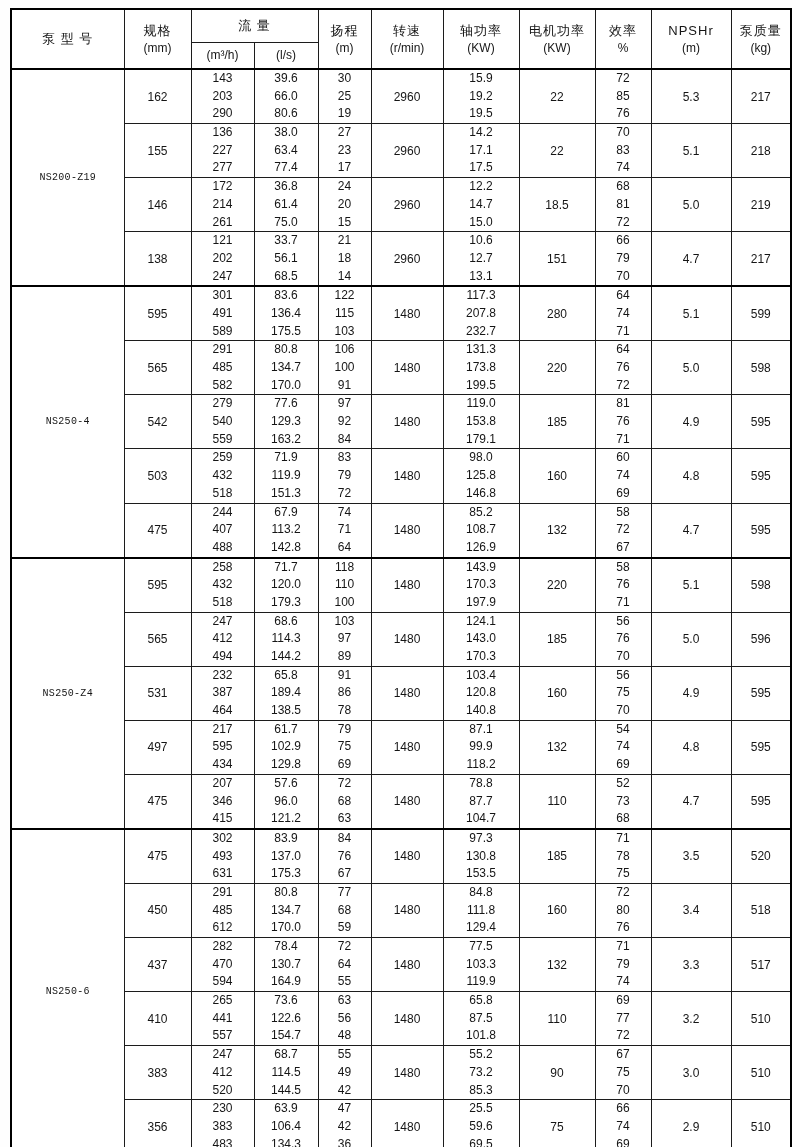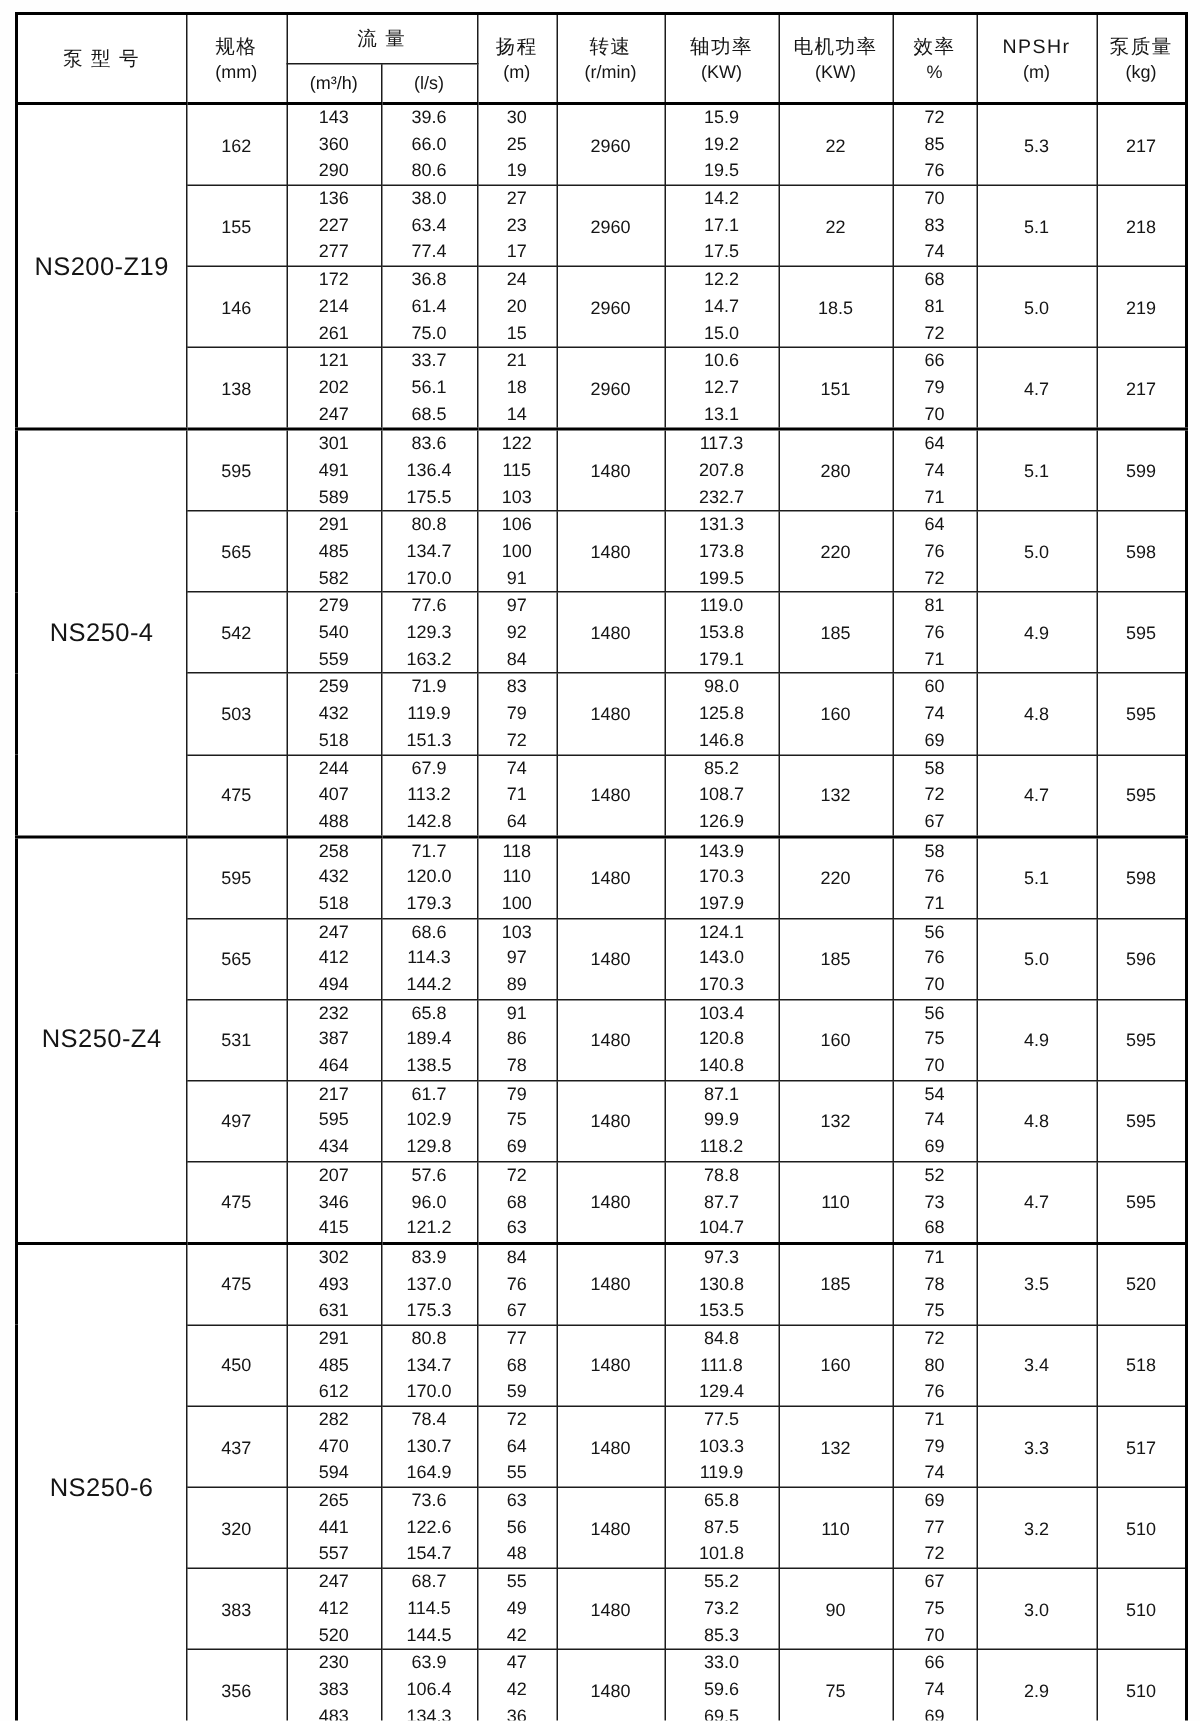--- a/index.html
+++ b/index.html
@@ -19,21 +19,21 @@
     font-weight:normal;overflow:hidden;white-space:nowrap;
   }
   thead tr.h-row1{height:33px;}
   thead tr.h-row2{height:27px;}
   .h-main{font-size:13px;line-height:18px;letter-spacing:1px;}
   .h-sub{font-size:12px;line-height:16px;letter-spacing:0;}
   tbody td{font-size:12px;}
   .vcell{line-height:17.7px;}
   .vline{height:17.7px;line-height:17.7px;font-size:12px;}
   .sval{font-size:12px;}
-  .model-cell{font-size:17px;letter-spacing:0.3px;}
+  .model-cell{font-size:10px;letter-spacing:0.3px;font-family:Liberation Mono, monospace;}
   .group-start{border-top:2px solid #000;margin-left:45px;}
   thead th{background:#fff;}
 </style>
 </head>
 <body>
 
 <table>
   <colgroup>
       <col style="width: 113px;">
       <col style="width: 67px;">
@@ -100,21 +100,21 @@
   <tbody>
       <tr>
         <td rowspan="4" class="model-cell group-start">
           <div>NS200-Z19</div>
         </td>
         <td class="group-start">
           <div class="sval">162</div>
         </td>
         <td class="group-start vcell">
           <div class="vline">143</div>
-          <div class="vline">360</div>
+          <div class="vline">203</div>
           <div class="vline">290</div>
         </td>
         <td class="group-start vcell">
           <div class="vline">39.6</div>
           <div class="vline">66.0</div>
           <div class="vline">80.6</div>
         </td>
         <td class="group-start vcell">
           <div class="vline">30</div>
           <div class="vline">25</div>
@@ -819,21 +819,21 @@
         </td>
         <td>
           <div class="sval">3.3</div>
         </td>
         <td>
           <div class="sval">517</div>
         </td>
       </tr>
       <tr>
         <td>
-          <div class="sval">320</div>
+          <div class="sval">410</div>
         </td>
         <td class="vcell">
           <div class="vline">265</div>
           <div class="vline">441</div>
           <div class="vline">557</div>
         </td>
         <td class="vcell">
           <div class="vline">73.6</div>
           <div class="vline">122.6</div>
           <div class="vline">154.7</div>
@@ -924,21 +924,21 @@
         </td>
         <td class="vcell">
           <div class="vline">47</div>
           <div class="vline">42</div>
           <div class="vline">36</div>
         </td>
         <td>
           <div class="sval">1480</div>
         </td>
         <td class="vcell">
-          <div class="vline">33.0</div>
+          <div class="vline">25.5</div>
           <div class="vline">59.6</div>
           <div class="vline">69.5</div>
         </td>
         <td>
           <div class="sval">75</div>
         </td>
         <td class="vcell">
           <div class="vline">66</div>
           <div class="vline">74</div>
           <div class="vline">69</div>

